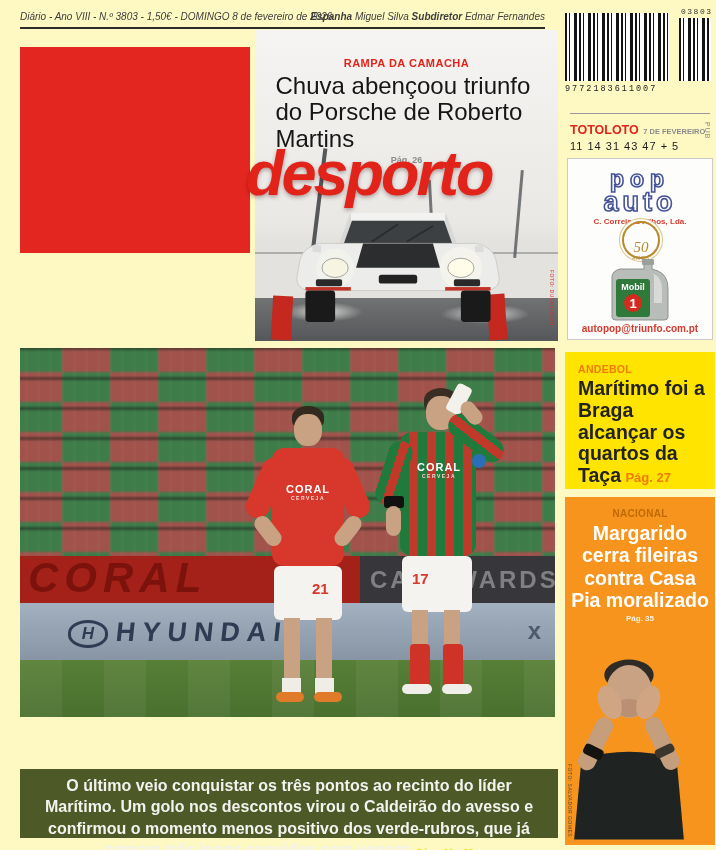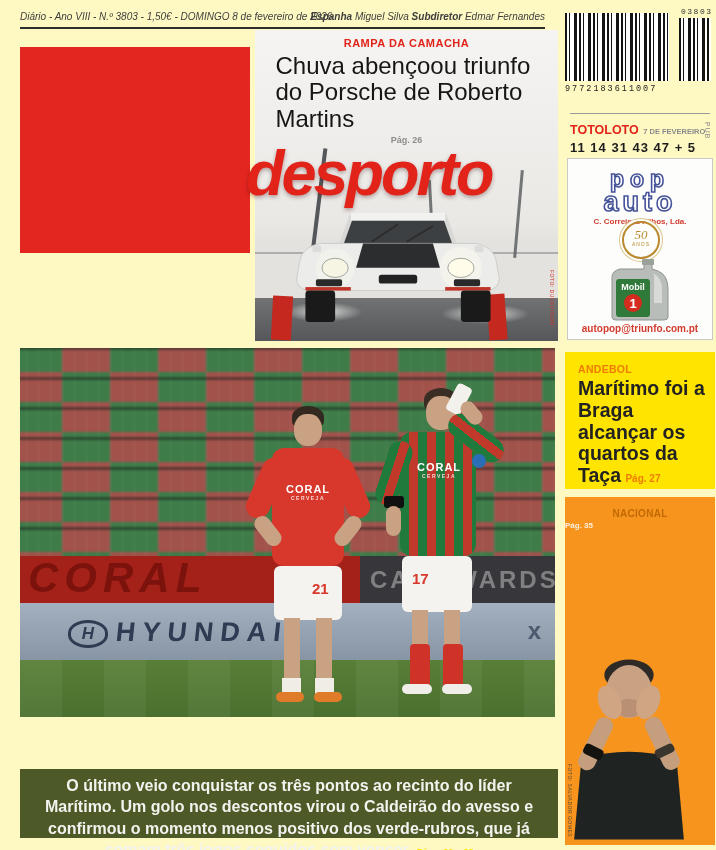--- a/index.html
+++ b/index.html
@@ -33,37 +33,37 @@
   .pagegrey{color:#8c8c8c;font-weight:bold;font-size:9px;text-align:center;}
   .road{background:linear-gradient(180deg,#707273 0%,#55575a 100%);}
   .streak{background:radial-gradient(ellipse at center,rgba(255,255,250,.8) 0%,rgba(255,255,250,0) 70%);}
   .pole{background:#55575a;}
   .flagbanner{background:#c5281f;}
   .vcredit{writing-mode:vertical-rl;font-size:5px;letter-spacing:.5px;}
 
   
   .toto-label{color:#e2231a;font-weight:800;font-size:12.5px;}
   .toto-date{color:#8a8a8a;font-weight:bold;font-size:7.5px;}
-  .toto-nums{color:#1d1d1d;font-weight:700;font-size:13px;letter-spacing:1px;}
+  .toto-nums{color:#1d1d1d;font-weight:400;font-size:11px;letter-spacing:1px;}
   .adbox{background:#fdfdfc;border:1px solid #c9c9c9;}
   .pubtag{writing-mode:vertical-rl;color:#8a8a8a;font-size:7px;letter-spacing:1px;}
   .autologo{color:#fff;font-weight:800;letter-spacing:4px;-webkit-text-stroke:1.6px #46549a;text-align:center;line-height:.9;}
   .adcompany{color:#d23b2f;font-weight:bold;font-size:8px;text-align:center;}
   .badge50{border:2px solid #b98a2e;border-radius:50%;box-shadow:0 0 0 2px #fff,0 0 0 3px #d9c48a;text-align:center;color:#b98a2e;}
   .ademail{color:#d23b2f;font-weight:bold;font-size:10px;text-align:center;}
 
   
   .orange-box{background:#f7941e;}
   .yellow-box{background:#ffe400;}
   .kicker-dkorange{color:#c06a04;font-weight:bold;font-size:10px;letter-spacing:.3px;}
   .kicker-orange{color:#ef7c00;font-weight:bold;font-size:10.5px;letter-spacing:.3px;}
   .h-white{color:#fff;font-weight:800;font-size:17.5px;line-height:1.15;}
   .h-dark{color:#222;font-weight:800;font-size:19.5px;line-height:1.12;}
   .pg-small-w{color:rgba(255,255,255,.85);font-weight:bold;font-size:8px;}
-  .pg-small-o{color:#ef7c00;font-weight:bold;font-size:10px;}
+  .pg-small-o{color:#ef7c00;font-weight:bold;font-size:13px;}
 
   
   .photo{overflow:hidden;background:#3e7c49;}
   .seats{background-color:#3e7c49;
     background-image:
       repeating-linear-gradient(0deg,rgba(22,26,22,.5) 0 3px,rgba(0,0,0,0) 3px 30px),
       repeating-linear-gradient(90deg,rgba(255,255,255,.07) 0 1px,rgba(0,0,0,0) 1px 12px),
       conic-gradient(#a1524b 0 25%,#3e7c49 0 50%,#a1524b 0 75%,#3e7c49 0 100%);
     background-size:auto,auto,96px 60px;filter:blur(1.3px);}
   .board-red{background:#a32119;overflow:hidden;}
@@ -121,41 +121,41 @@
   </div>
 
   <div class="abs pubtag" style="left:704px;top:122px;">PUB</div>
   <div class="abs adbox" style="left:567px;top:158px;width:144px;height:180px;">
     <div class="autologo" style="margin-top:10px;">
       <div style="font-size:23px;letter-spacing:6px;">pop</div>
       <div style="font-size:27px;">auto</div>
     </div>
     <div class="adcompany" style="margin-top:3px;">C. Correia &amp; Filhos, Lda.</div>
     <div class="abs badge50" style="left:54px;top:62px;width:34px;height:34px;">
-      <div class="serif" style="font-style:italic;font-size:13px;margin-top:5px;line-height:1;">50</div>
+      <div class="serif" style="font-style:italic;font-size:15px;margin-top:17px;line-height:1;">50</div>
       <div style="font-size:5px;letter-spacing:1px;">ANOS</div>
     </div>
 
     <svg class="abs" style="left:38px;top:100px;" width="68" height="62" viewBox="0 0 68 62">
       <path d="M14,10 L38,10 L38,2 L46,2 L46,10 L52,12 Q62,16 62,30 L62,58 Q62,61 58,61 L10,61 Q6,61 6,58 L6,18 Q6,12 14,10 Z" fill="#b9bdb9" stroke="#8f938f" stroke-width="1"></path>
       <path d="M46,14 Q56,18 56,30 L56,44 L48,44 L48,16 Z" fill="#d7dad6"></path>
       <rect x="36" y="0" width="12" height="6" rx="1" fill="#9aa09a"></rect>
       <rect x="10" y="20" width="34" height="38" rx="3" fill="#2f7a3a"></rect>
       <text x="27" y="31" text-anchor="middle" font-size="9" font-weight="bold" fill="#ffffff" font-family="Liberation Sans,sans-serif">Mobil</text>
       <circle cx="27" cy="44" r="9" fill="#d42b1f"></circle>
       <text x="27" y="48.5" text-anchor="middle" font-size="13" font-weight="bold" fill="#ffffff" font-family="Liberation Sans,sans-serif">1</text>
     </svg>
     <div class="abs ademail" style="left:0;top:164px;width:144px;">autopop@triunfo.com.pt</div>
   </div>
 
   <div class="abs jmbox" style="left:20px;top:47px;width:230px;height:206px;">
   </div>
 
   <div class="abs porsche-panel" style="left:255px;top:30px;width:303px;height:311px;">
-    <div class="kicker-red" style="margin-top:7px;">RAMPA DA CAMACHA</div>
+    <div class="kicker-red" style="margin-top:27px;">RAMPA DA CAMACHA</div>
     <div class="h-chuva" style="width:262px;margin:4px auto 0;">Chuva abençoou triunfo do Porsche de Roberto Martins</div>
     <div class="pagegrey" style="margin-top:3px;">Pág. 26</div>
 
     <div class="abs pole" style="left:62px;top:118px;width:4px;height:105px;transform:rotate(7deg);"></div>
     <div class="abs pole" style="left:175px;top:150px;width:3px;height:80px;transform:rotate(-3deg);opacity:.8;"></div>
     <div class="abs pole" style="left:262px;top:140px;width:3px;height:88px;transform:rotate(5deg);opacity:.8;"></div>
     <div class="abs" style="left:0;top:222px;width:303px;height:2px;background:rgba(95,95,100,.4);"></div>
 
     <div class="abs road" style="left:0;top:268px;width:303px;height:43px;"></div>
     <div class="abs streak" style="left:28px;top:272px;width:80px;height:20px;"></div>
@@ -262,21 +262,22 @@
   <div class="abs yellow-box" style="left:565px;top:352px;width:150px;height:137px;">
     <div class="kicker-orange" style="margin:11px 0 3px 13px;">ANDEBOL</div>
     <div style="margin:0 8px 0 13px;">
       <span class="h-dark">Marítimo foi a Braga alcançar os quartos da Taça</span>
       <span class="pg-small-o">Pág. 27</span>
     </div>
   </div>
 
   <div class="abs orange-box" style="left:565px;top:497px;width:150px;height:348px;overflow:hidden;">
     <div class="kicker-dkorange" style="text-align:center;margin-top:11px;">NACIONAL</div>
-    <div class="pg-small-w" style="text-align:left;margin-top:2px;">Pág. 35</div>
+    <div class="h-white" style="font-size:19.5px;text-align:center;margin:3px 6px 0;">Margarido cerra fileiras contra Casa Pia moralizado</div>
+    <div class="pg-small-w" style="text-align:center;margin-top:2px;">Pág. 35</div>
 
     <svg class="abs" style="left:0px;bottom:0px;" width="128" height="212" viewBox="0 0 140 220">
       <ellipse cx="70" cy="40" rx="27" ry="17" fill="#2e2a26"></ellipse>
       <ellipse cx="70" cy="58" rx="25" ry="29" fill="#c9a183"></ellipse>
       <ellipse cx="70" cy="76" rx="15" ry="10" fill="#ab8468" opacity=".55"></ellipse>
       <path d="M18,132 Q70,116 122,132 L130,220 L10,220 Z" fill="#1f2321"></path>
       <rect x="24" y="84" width="19" height="62" rx="9" transform="rotate(26 33 115)" fill="#c59e7e"></rect>
       <rect x="97" y="84" width="19" height="62" rx="9" transform="rotate(-26 106 115)" fill="#c59e7e"></rect>
       <rect x="20" y="118" width="22" height="12" rx="4" transform="rotate(26 31 124)" fill="#15130f"></rect>
       <rect x="98" y="118" width="22" height="10" rx="4" transform="rotate(-26 109 123)" fill="#3a362e"></rect>

